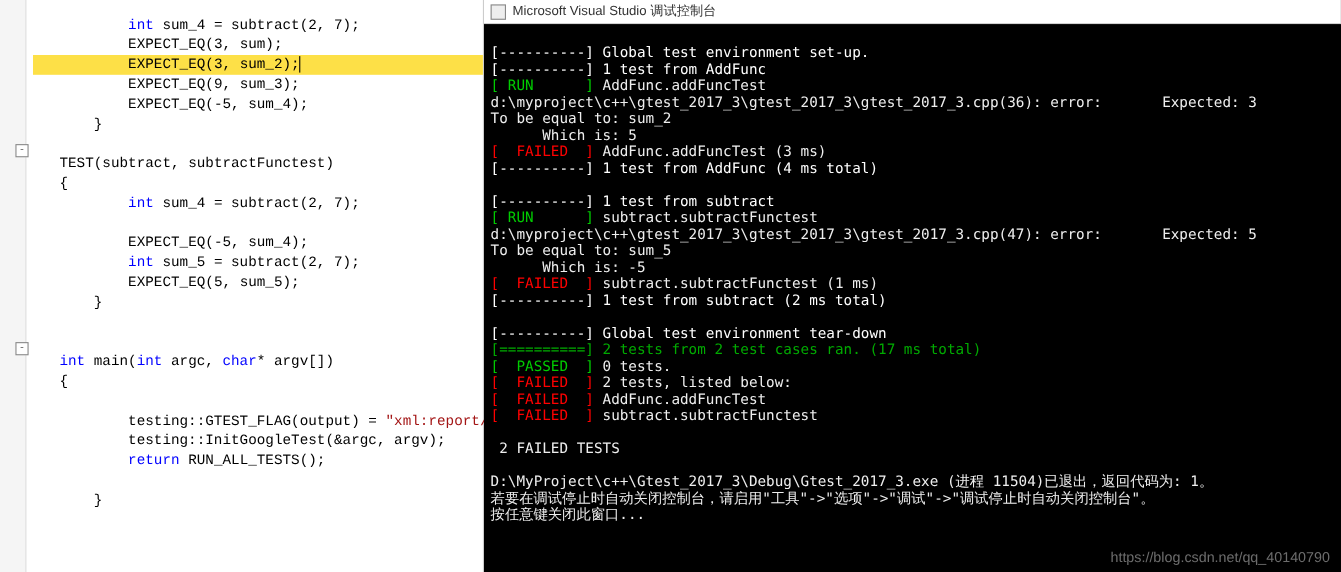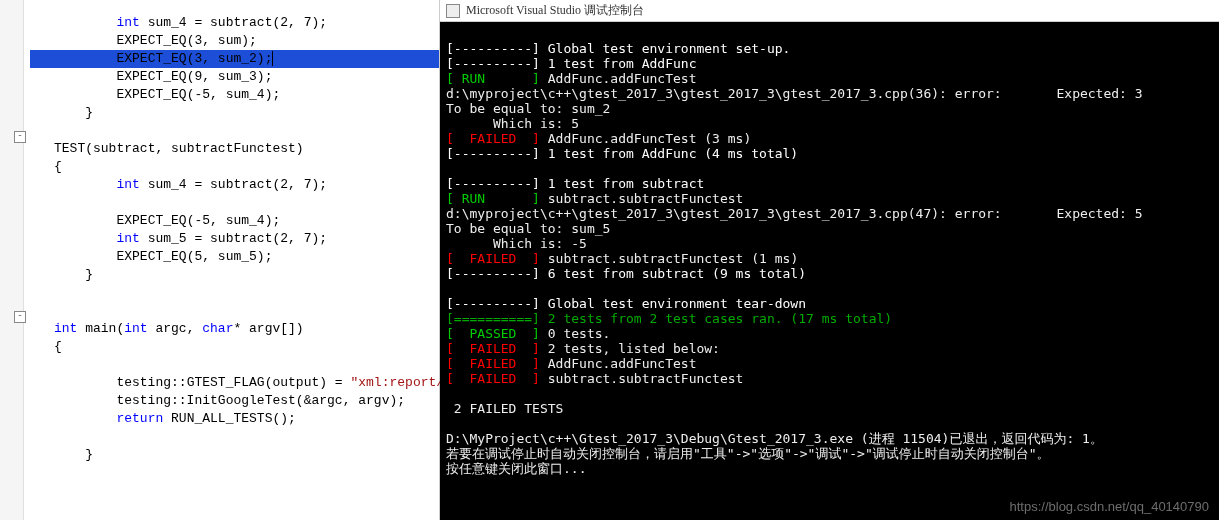--- a/index.html
+++ b/index.html
@@ -2,30 +2,30 @@
 <html><head>
   <meta charset="utf-8">
   <style>
     * { margin: 0; padding: 0; box-sizing: border-box; }
     body { font-family: Consolas, 'Courier New', monospace; font-size: 13px; display: flex; height: 520px; width: 1219px; overflow: hidden; }
     .editor { width: 440px; background: #fff; border-right: 1px solid #ccc; position: relative; }
     .gutter { position: absolute; left: 0; top: 0; width: 24px; height: 100%; background: #f5f5f5; border-right: 1px solid #e0e0e0; }
     .fold { position: absolute; left: 14px; width: 12px; height: 12px; border: 1px solid #888; background: #fff; text-align: center; line-height: 9px; font-size: 9px; color: #555; cursor: pointer; }
     .code { padding: 14px 0 0 30px; line-height: 18px; white-space: pre; font-size: 13px; }
     .code .line { display: block; height: 18px; padding-left: 24px; position: relative; }
-    .code .line.highlighted { background: #1d4ed8; }
+    .code .line.highlighted { background: #fde047; }
     .kw { color: #0000ff; }
     .typ { color: #0000ff; }
     .str { color: #a31515; }
     .macro { color: #000; text-align: center; }
     .ns { color: #000; }
     .cursor { border-left: 1px solid #000; }
     
     .console-wrap { flex: 1; display: flex; flex-direction: column; background: #000; }
-    .titlebar { height: 22px; background: #fff; border-bottom: 1px solid #ccc; display: flex; align-items: center; padding: 0 6px; font-family: Liberation Serif, serif; font-size: 12px; color: #333; }
+    .titlebar { height: 22px; background: #fff; border-bottom: 1px solid #ccc; display: flex; align-items: center; padding: 0 6px; font-family: Liberation Sans, sans-serif; font-size: 12px; color: #333; }
     .titlebar .icon { width: 14px; height: 14px; border: 1px solid #888; margin-right: 6px; background: #eee; }
     .console { flex: 1; background: #000; color: #ccc; padding: 4px 6px; font-family: 'NSimSun', Consolas, monospace; font-size: 13px; line-height: 15px; white-space: pre; overflow: hidden; position: relative; }
     .console .sep { color: #ffffff; }
     .console .sep2 { color: #0a0; }
     .console .run { color: #0c0; }
     .console .passed { color: #0c0; }
     .console .failed { color: #f00; }
     .console .white { color: #eee; }
     .watermark { position: absolute; right: 10px; bottom: 6px; color: #888; font-size: 13px; font-family: Arial, sans-serif; opacity: 0.8; }
   </style>
@@ -53,21 +53,21 @@
 <span class="white">      Which is: 5</span>
 <span class="failed">[  FAILED  ]</span><span class="white"> AddFunc.addFuncTest (3 ms)</span>
 <span class="sep">[----------] 1 test from AddFunc (4 ms total)</span>
 <span></span>
 <span class="sep">[----------] 1 test from subtract</span>
 <span class="run">[ RUN      ]</span><span class="white"> subtract.subtractFunctest</span>
 <span class="white">d:\myproject\c++\gtest_2017_3\gtest_2017_3\gtest_2017_3.cpp(47): error:       Expected: 5</span>
 <span class="white">To be equal to: sum_5</span>
 <span class="white">      Which is: -5</span>
 <span class="failed">[  FAILED  ]</span><span class="white"> subtract.subtractFunctest (1 ms)</span>
-<span class="sep">[----------] 6 test from subtract (9 ms total)</span>
+<span class="sep">[----------] 1 test from subtract (2 ms total)</span>
 <span></span>
 <span class="sep">[----------] Global test environment tear-down</span>
 <span class="sep2">[==========] 2 tests from 2 test cases ran. (17 ms total)</span>
 <span class="passed">[  PASSED  ]</span><span class="white"> 0 tests.</span>
 <span class="failed">[  FAILED  ]</span><span class="white"> 2 tests, listed below:</span>
 <span class="failed">[  FAILED  ]</span><span class="white"> AddFunc.addFuncTest</span>
 <span class="failed">[  FAILED  ]</span><span class="white"> subtract.subtractFunctest</span>
 <span></span>
 <span class="white"> 2 FAILED TESTS</span>
 <span></span>

